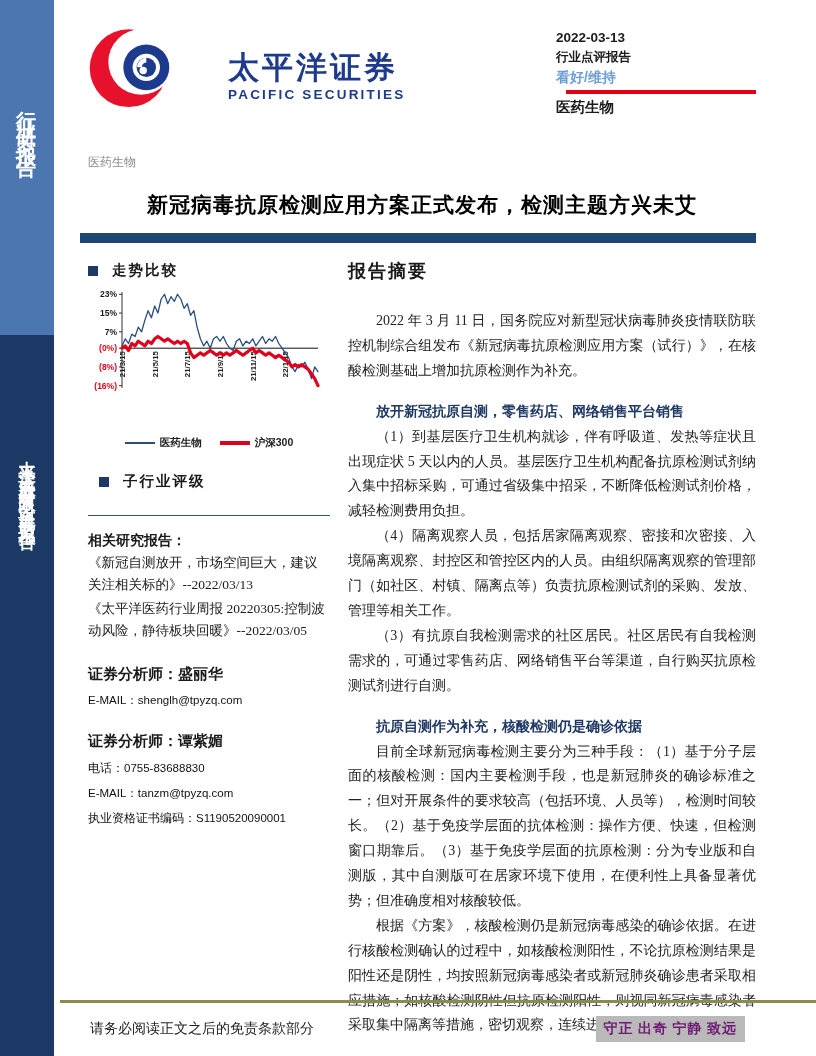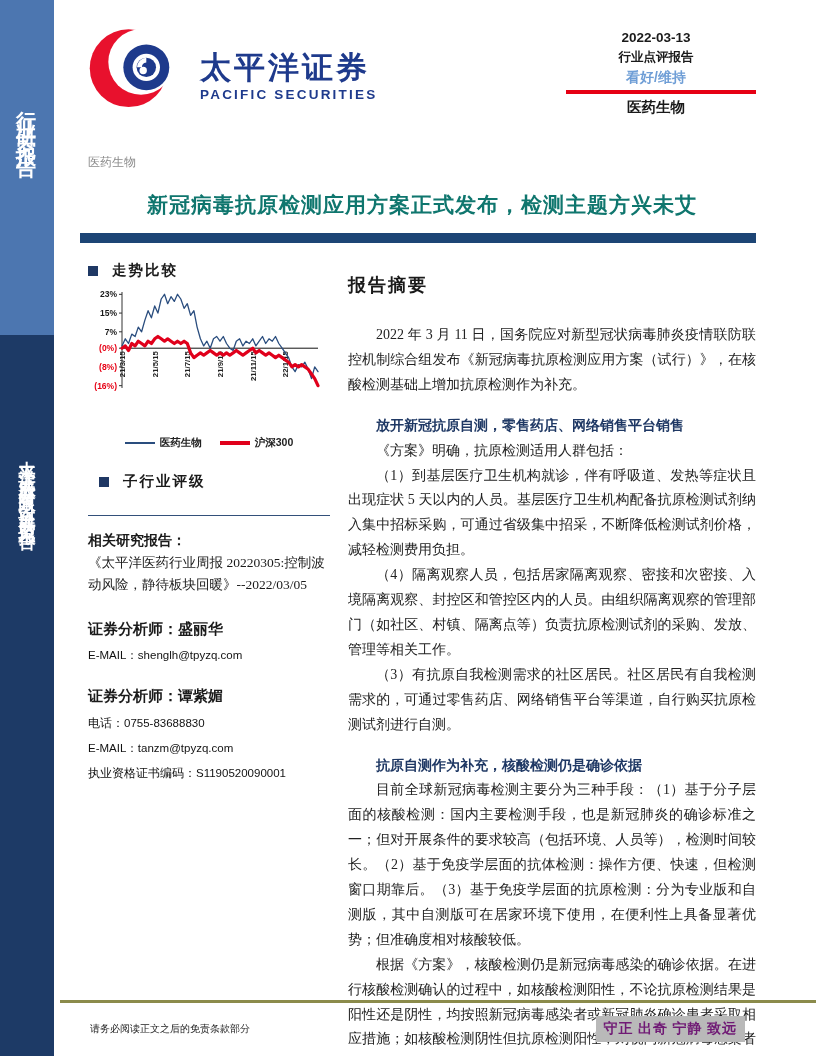--- a/index.html
+++ b/index.html
@@ -10,36 +10,36 @@
   .sidebar-top{position:absolute;left:0;top:0;width:54px;height:335px;background:#4c76b0;
                display:flex;justify-content:center;}
   .sidebar-top .vtext{writing-mode:vertical-rl;color:#fff;font-weight:700;font-size:20px;
                       letter-spacing:9px;margin-top:95px;}
   .sidebar-bottom{position:absolute;left:0;top:335px;width:54px;height:721px;display:flex;justify-content:center;}
   .sidebar-bottom .vtext{writing-mode:vertical-rl;color:#fff;font-weight:600;font-size:17px;
                          letter-spacing:4.5px;margin-top:112px;}
   
   .main{position:absolute;left:54px;top:0;width:762px;height:1056px;padding:0 60px 0 34px;box-sizing:border-box;}
   .logo-row{position:relative;height:150px;}
-  .logo{position:absolute;left:0;top:14px;display:flex;align-items:center;}
+  .logo{position:absolute;left:0;top:14px;display:flex;align-items:center;gap:28px;}
   .logo-mark{width:106px;height:112px;}
   .brand{margin-left:6px;margin-top:14px;}
   .brand-cn{font-family:"Liberation Sans","DejaVu Sans",sans-serif;font-weight:700;font-size:31px;
             color:#1e3a8c;letter-spacing:3px;line-height:1.05;}
   .brand-en{font-family:"Liberation Sans","DejaVu Sans",sans-serif;font-weight:600;font-size:13.5px;
             color:#1e3a8c;letter-spacing:2.2px;margin-top:2px;}
-  .header-right{position:absolute;top:30px;right:0;width:200px;text-align:center;
+  .header-right{position:absolute;top:30px;right:0;width:200px;text-align:left;
                 font-family:"Liberation Sans","DejaVu Sans",sans-serif;}
   .hr-date{font-size:13.5px;font-weight:700;}
   .hr-type{font-size:12.5px;font-weight:700;margin-top:4px;}
   .hr-rating{font-size:14px;font-weight:700;color:#6f9ed6;margin-top:3px;}
   .hr-redline{height:4px;background:#e60014;width:190px;margin:3px 0 4px auto;}
   .hr-industry{font-size:14.5px;font-weight:700;}
   .category{font-size:12px;color:#8a8a8a;margin-top:4px;font-family:"Liberation Sans",sans-serif;}
-  .doc-title{text-align:center;font-size:21px;font-weight:700;letter-spacing:1px;margin-top:20px;color:#0f766e;}
+  .doc-title{text-align:center;font-size:21px;font-weight:700;letter-spacing:1px;margin-top:20px;color:#000000;}
   .title-bar{height:10px;background:#1d4575;margin-top:14px;margin-left:-8px;width:calc(100% + 8px);}
   
   .cols{display:flex;margin-top:8px;}
   .col-left{width:242px;flex:0 0 242px;}
   .col-right{flex:1;margin-left:18px;}
   .sec-head{display:flex;align-items:center;margin-top:10px;}
   .sec-bullet{width:10px;height:10px;background:#1f3864;margin-right:14px;flex:0 0 10px;}
   .sec-title{font-size:14.5px;font-weight:700;letter-spacing:2px;}
   .trend-chart{margin-top:6px;margin-left:0;display:block;}
   .legend{display:flex;justify-content:center;align-items:center;margin-top:2px;
@@ -50,28 +50,28 @@
   .subindustry{margin-top:22px;padding-left:11px;}
   .left-divider{border:none;border-top:1.5px solid #33507a;margin:24px 0 16px 0;}
   .rel-title{font-size:14px;font-weight:700;}
   .rel-item{font-size:13.5px;line-height:1.62;margin-top:2px;text-align:left;}
   .analyst{margin-top:24px;}
   .analyst:first-of-type{margin-top:28px;}
   .an-name{font-size:15px;font-weight:700;margin-bottom:6px;}
   .an-line{font-size:12px;margin:9px 0;color:#111;}
   .an-line .lat{font-family:"Liberation Sans",sans-serif;font-size:11.5px;}
   
-  .sum-head{font-size:18px;font-weight:700;letter-spacing:2px;margin-top:22px;}
+  .sum-head{font-size:18px;font-weight:700;letter-spacing:2px;margin-top:8px;}
   .sum-body{margin-top:26px;}
   .sum-body p{font-size:14px;line-height:1.78;text-align:justify;text-indent:2em;margin:0;color:#222;}
   .sum-body p.subhead{font-weight:700;color:#1f3864;margin-top:16px;}
   
   .footer{position:absolute;left:60px;right:0;top:1000px;border-top:3px solid #8b8b4b;}
   .footer-row{display:flex;align-items:center;padding:13px 0 0 30px;}
-  .f-disclaimer{font-size:10px;color:#222;}
+  .f-disclaimer{font-size:14px;color:#222;}
   .f-motto{margin-left:auto;margin-right:71px;font-size:14px;font-weight:600;background:#b9b9b9;
            padding:4px 8px;color:#701a75;letter-spacing:1px;}
   
   .ytick{font:700 8.5px "Liberation Sans",sans-serif;fill:#1a1a1a;}
   .ytick-neg{font:700 8.5px "Liberation Sans",sans-serif;fill:#e60014;}
   .xtick{font:700 7.8px "Liberation Sans",sans-serif;fill:#222;}
 </style>
 </head>
 <body>
 
@@ -164,20 +164,21 @@
         </div>
 
         <div class="sec-head subindustry">
           <span class="sec-bullet"></span>
           <span class="sec-title">子行业评级</span>
         </div>
 
         <hr class="left-divider">
 
         <div class="rel-title">相关研究报告：</div>
+        <div class="rel-item">《新冠自测放开，市场空间巨大，建议关注相关标的》--2022/03/13</div>
         <div class="rel-item">《太平洋医药行业周报 20220305:控制波动风险，静待板块回暖》--2022/03/05</div>
 
         <div class="analyst">
           <div class="an-name"><span>证券分析师：</span><span>盛丽华</span></div>
           <div class="an-line"><span class="lat">E-MAIL：</span><span class="lat">shenglh@tpyzq.com</span></div>
         </div>
 
         <div class="analyst">
           <div class="an-name"><span>证券分析师：</span><span>谭紫媚</span></div>
           <div class="an-line"><span>电话：</span><span class="lat">0755-83688830</span></div>
@@ -185,21 +186,20 @@
           <div class="an-line"><span>执业资格证书编码：</span><span class="lat">S1190520090001</span></div>
         </div>
 
       </div>
 
       <div class="col-right">
         <div class="sum-head">报告摘要</div>
         <div class="sum-body">
           <p>2022 年 3 月 11 日，国务院应对新型冠状病毒肺炎疫情联防联控机制综合组发布《新冠病毒抗原检测应用方案（试行）》，在核酸检测基础上增加抗原检测作为补充。</p>
           <p class="subhead">放开新冠抗原自测，零售药店、网络销售平台销售</p>
-          <p>《方案》明确，抗原检测适用人群包括：</p>
           <p>（1）到基层医疗卫生机构就诊，伴有呼吸道、发热等症状且出现症状 5 天以内的人员。基层医疗卫生机构配备抗原检测试剂纳入集中招标采购，可通过省级集中招采，不断降低检测试剂价格，减轻检测费用负担。</p>
           <p>（4）隔离观察人员，包括居家隔离观察、密接和次密接、入境隔离观察、封控区和管控区内的人员。由组织隔离观察的管理部门（如社区、村镇、隔离点等）负责抗原检测试剂的采购、发放、管理等相关工作。</p>
           <p>（3）有抗原自我检测需求的社区居民。社区居民有自我检测需求的，可通过零售药店、网络销售平台等渠道，自行购买抗原检测试剂进行自测。</p>
           <p class="subhead">抗原自测作为补充，核酸检测仍是确诊依据</p>
           <p>目前全球新冠病毒检测主要分为三种手段：（1）基于分子层面的核酸检测：国内主要检测手段，也是新冠肺炎的确诊标准之一；但对开展条件的要求较高（包括环境、人员等），检测时间较长。（2）基于免疫学层面的抗体检测：操作方便、快速，但检测窗口期靠后。（3）基于免疫学层面的抗原检测：分为专业版和自测版，其中自测版可在居家环境下使用，在便利性上具备显著优势；但准确度相对核酸较低。</p>
           <p>根据《方案》，核酸检测仍是新冠病毒感染的确诊依据。在进行核酸检测确认的过程中，如核酸检测阳性，不论抗原检测结果是阳性还是阴性，均按照新冠病毒感染者或新冠肺炎确诊患者采取相应措施；如核酸检测阴性但抗原检测阳性，则视同新冠病毒感染者采取集中隔离等措施，密切观察，连续进行核酸检测。</p>
         </div>
       </div>
     </div>
 

